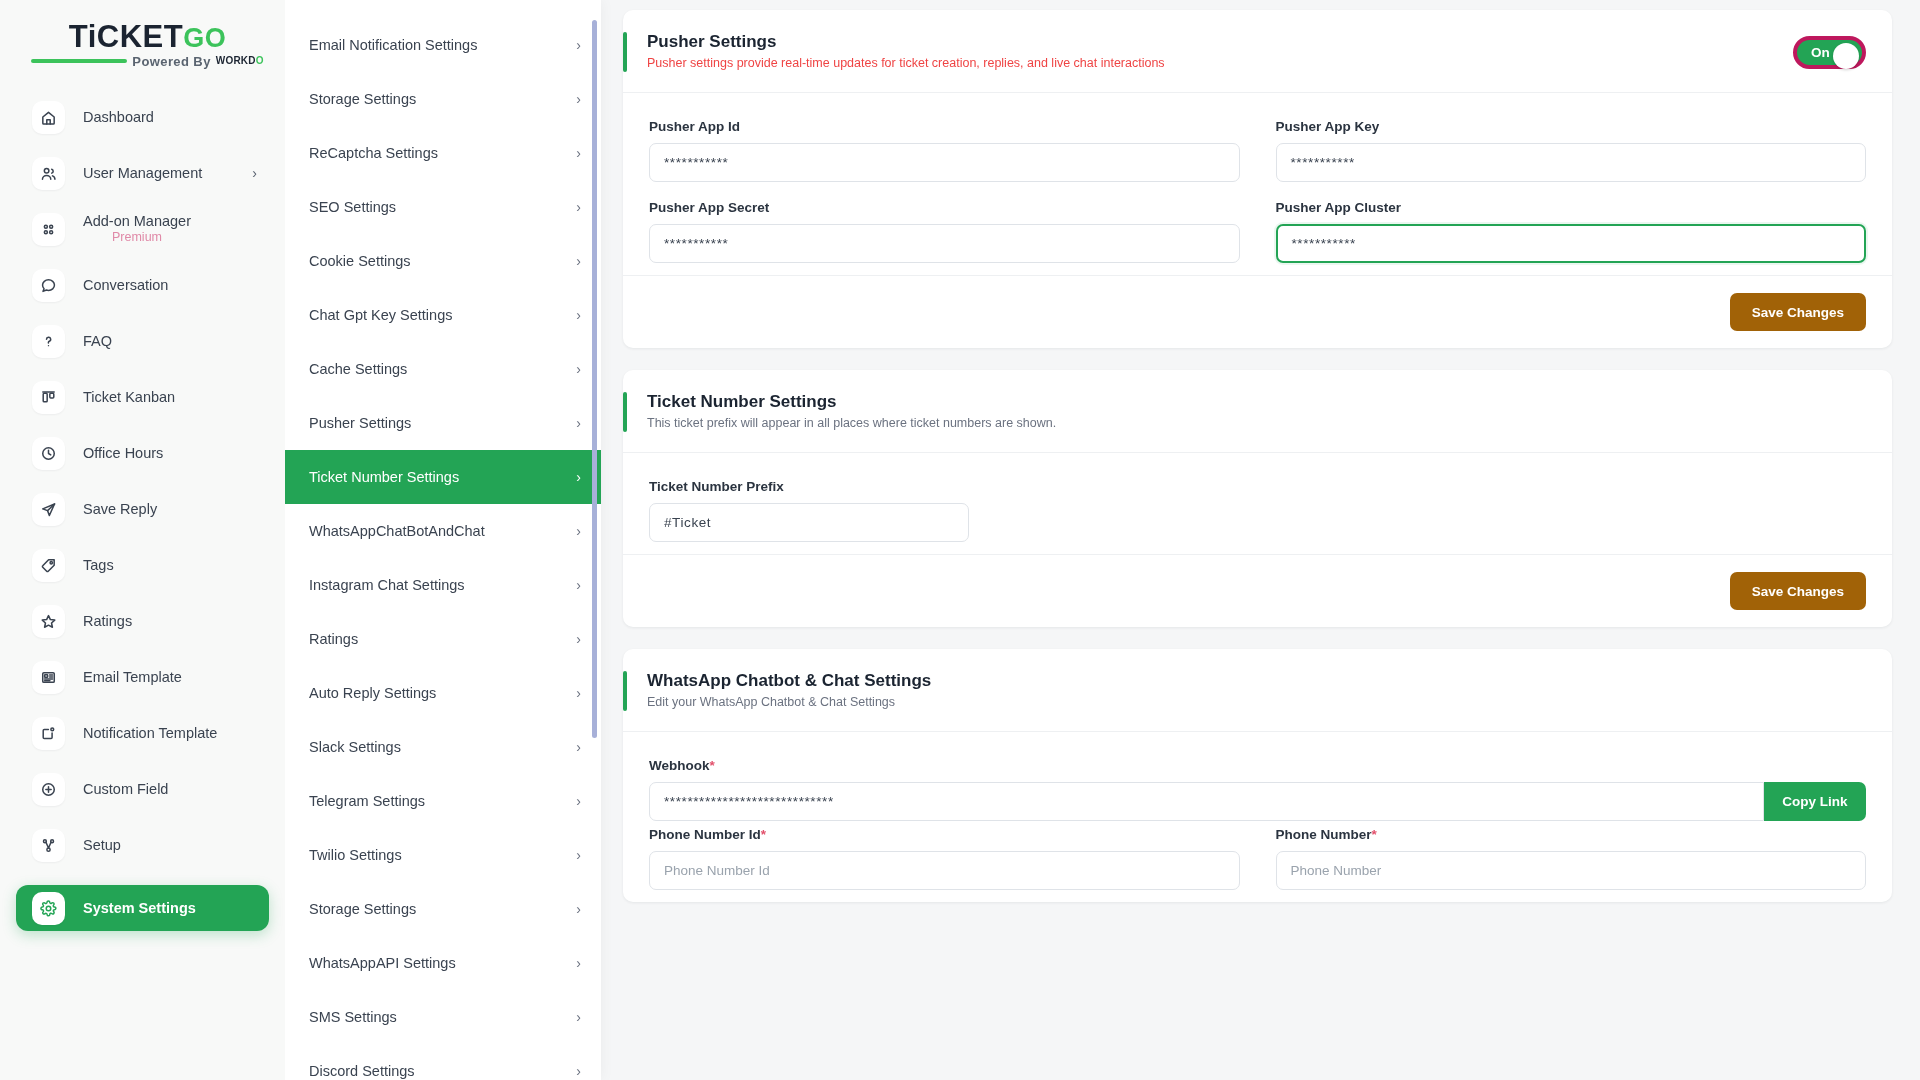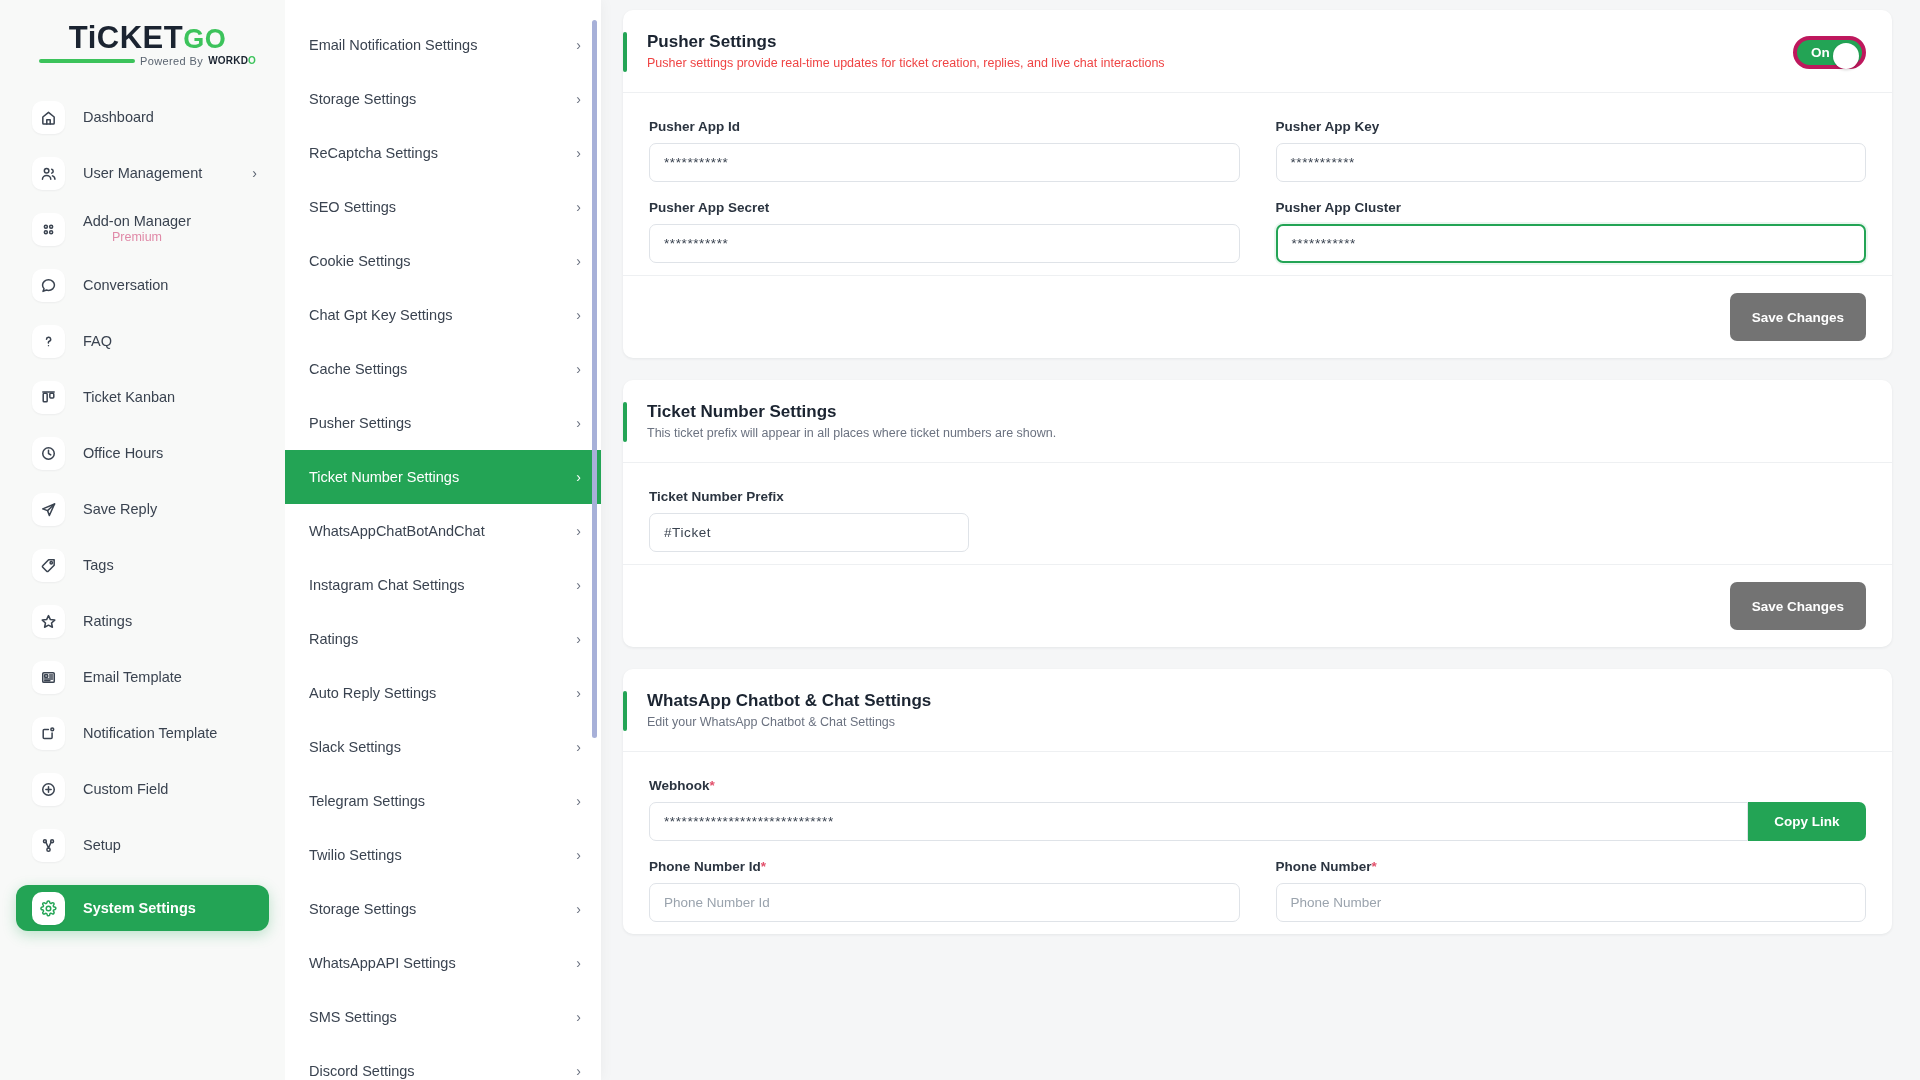--- a/index.html
+++ b/index.html
@@ -28,21 +28,21 @@
     display: flex; flex-direction: column; align-items: center; line-height: 1;
   }
   .logo-row { display: flex; align-items: baseline; }
   .logo-tick { font-size: 31px; font-weight: 800; color: #1b2431; letter-spacing: .5px; }
   .logo-go { font-size: 27px; font-weight: 800; color: #3cc35b; letter-spacing: .5px; }
   .logo-sub {
     display: flex; align-items: center; gap: 5px;
     margin-top: 3px; width: 100%; justify-content: flex-end;
   }
   .logo-bar { height: 4px; width: 96px; background: #3cc35b; border-radius: 2px; }
-  .logo-pb { font-size: 11px; color: #5a6470; font-weight: 400; letter-spacing: .4px; }
+  .logo-pb { font-size: 13px; color: #5a6470; font-weight: 700; letter-spacing: .4px; }
   .logo-wg { font-size: 10px; color: #1b2431; font-weight: 800; letter-spacing: .2px; }
   .logo-wg span { color: #3cc35b; }
 
   .nav { flex: 1; padding: 14px 0 0 0; overflow: hidden; }
   .nav-item {
     display: flex; align-items: center;
     height: 46px; margin: 0 16px 10px 16px;
     border-radius: 12px;
     cursor: pointer; position: relative;
     padding-right: 12px;
@@ -147,30 +147,30 @@
     letter-spacing: .6px;
   }
   .input.focused { border: 2px solid #23a455; box-shadow: 0 0 0 2px rgba(35,164,85,.09); }
   .input.ph { color: #9aa3ad; letter-spacing: 0; }
 
   .card-foot {
     border-top: 1px solid #eef0f2;
     padding: 17px 26px; display: flex; justify-content: flex-end;
   }
   .btn-save {
-    background: #737373; color: #fff; border: none;
-    height: 48px; padding: 0 22px; border-radius: 7px;
+    background: #a16207; color: #fff; border: none;
+    height: 38px; padding: 0 22px; border-radius: 7px;
     font-size: 13.5px; font-weight: 600; cursor: pointer;
     font-family: "Liberation Sans", sans-serif;
   }
   .input-group { display: flex; }
   .input-group .input { flex: 1; border-radius: 7px 0 0 7px; }
   .btn-copy {
     background: #23a455; color: #fff; border: none;
-    width: 118px; border-radius: 0 7px 7px 0;
+    width: 102px; border-radius: 0 7px 7px 0;
     font-size: 13.5px; font-weight: 600; cursor: pointer;
     font-family: "Liberation Sans", sans-serif;
   }
 </style>
 </head>
 <body>
 
 <div class="app">
 
   <aside class="sidebar">
@@ -519,21 +519,21 @@
         </div>
       </div>
       <div class="card-body">
         <div class="field">
           <span class="field-lbl"><span>Webhook</span><span class="req">*</span></span>
           <div class="input-group">
             <div class="input">*****************************</div>
             <button class="btn-copy">Copy Link</button>
           </div>
         </div>
-        <div class="grid2" style="margin-top:18px">
+        <div class="grid2" style="margin-top:6px">
           <div class="field">
             <span class="field-lbl"><span>Phone Number Id</span><span class="req">*</span></span>
             <div class="input ph">Phone Number Id</div>
           </div>
           <div class="field">
             <span class="field-lbl"><span>Phone Number</span><span class="req">*</span></span>
             <div class="input ph">Phone Number</div>
           </div>
         </div>
       </div>

